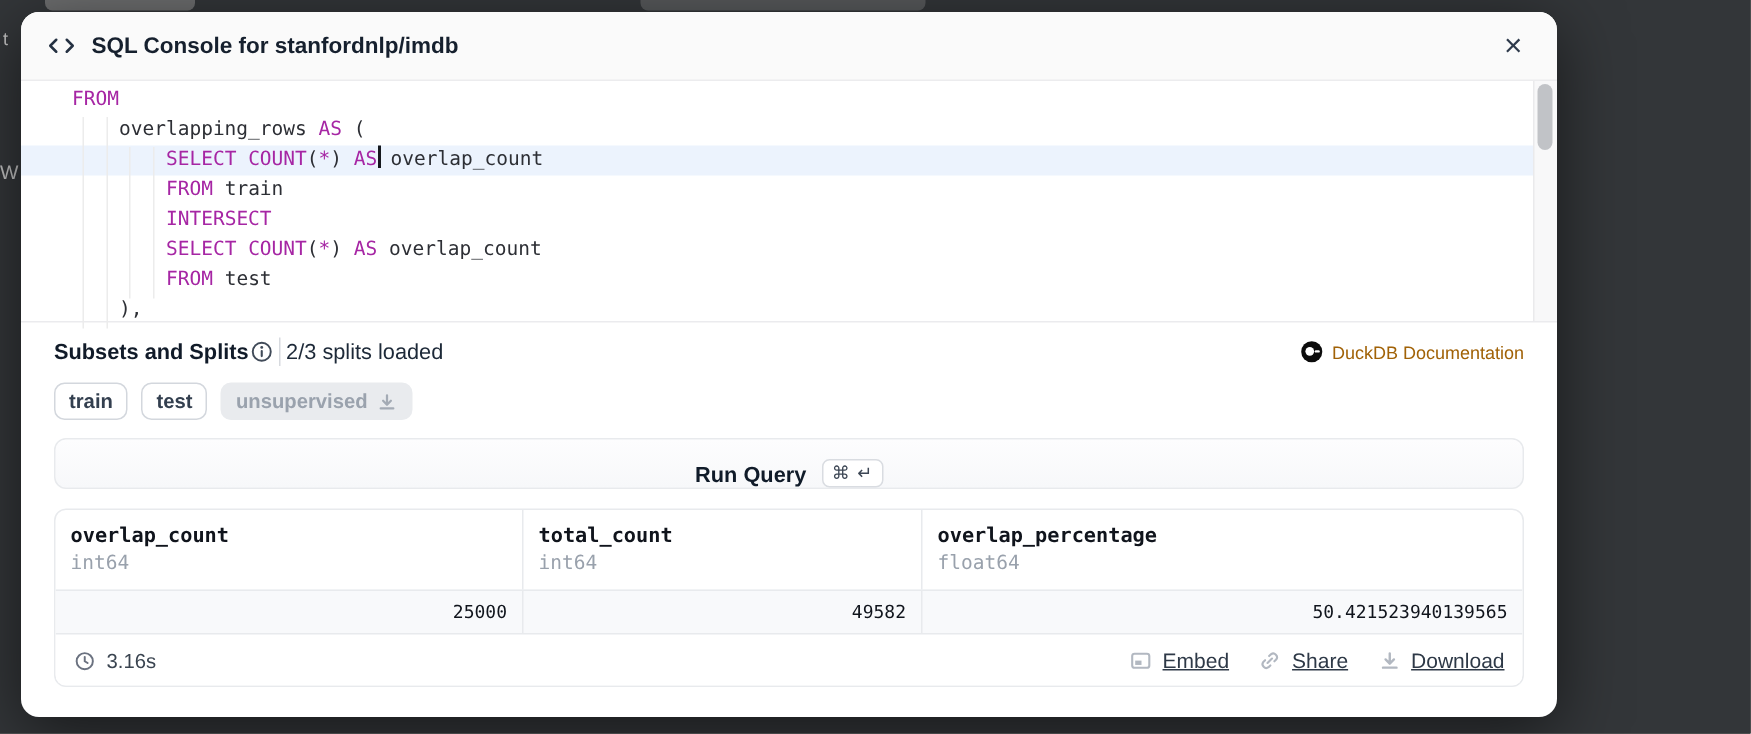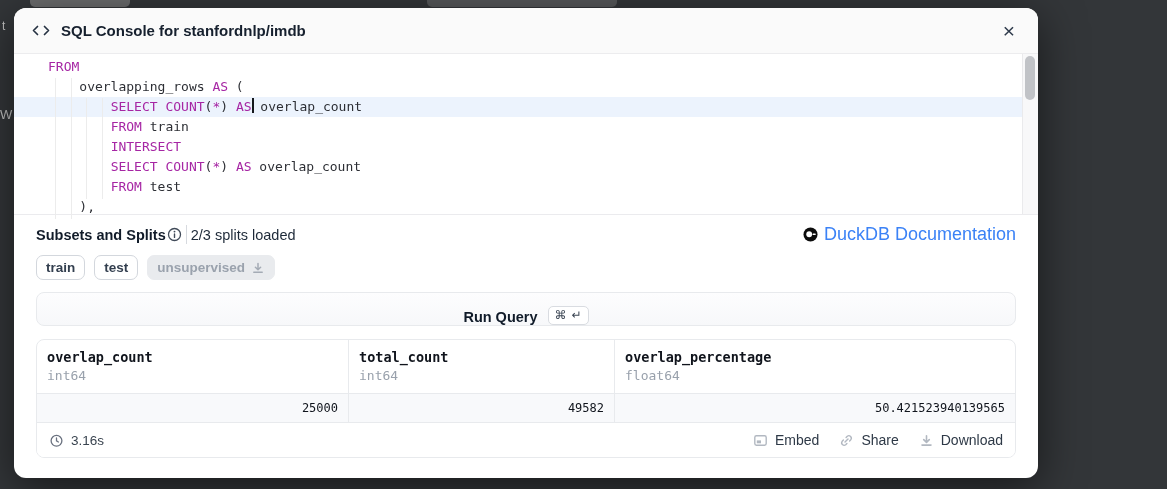--- a/index.html
+++ b/index.html
@@ -55,21 +55,21 @@
 
   
   .splits-section { padding:9px 22px 0; }
   .splits-row { display:flex; align-items:center; gap:1px; height:21px; }
   .splits-heading { font-size:14.5px; font-weight:700; color:#111b29; }
   .icon { display:inline-flex; align-items:center; }
   .info-icon { color:#414b59; }
   .vdivider { width:1px; height:19px; background:#d7dadf; margin:0 3px; }
   .splits-status { font-size:14.5px; color:#1d2938; }
   .docs-link { margin-left:auto; display:inline-flex; align-items:center; gap:6px;
-    font-size:18px; color:#3b82f6; text-decoration:none; cursor:pointer; }
+    font-size:12px; color:#a16207; text-decoration:none; cursor:pointer; }
   .tags-row { display:flex; gap:9px; margin-top:10px; }
   .split-tag { display:inline-flex; align-items:center; gap:6px; height:25px;
     border-radius:7px; padding:0 9px; font-family:inherit; font-size:13.5px; font-weight:700; cursor:pointer; }
   .split-tag.loaded { background:#fff; border:1.5px solid #d3d7dd; color:#333f4f; }
   .split-tag.unloaded { background:#e9ebee; border:1.5px solid #e9ebee; color:#9aa2ad; }
   .split-tag .tag-dl { color:#a4abb5; }
 
   
   .run-btn { margin:12px 22px 0; height:34px; width:calc(100% - 44px); cursor:pointer;
     border:1px solid #e8eaed; border-radius:8px; background:linear-gradient(#fdfdfe,#f7f8fa);
@@ -89,21 +89,21 @@
   .col-type { font-size:13px; color:#99a1ac; line-height:17px; }
   .res-row { background:#f8f9fb; border-top:1px solid #e8eaed; }
   .res-cell { padding:7px 10px; text-align:right; border-left:1px solid #e8eaed;
     font-family:"DejaVu Sans Mono", monospace; font-size:12px; color:#10141c; }
   .res-footer { display:flex; align-items:center; height:35px; border-top:1px solid #e8eaed;
     padding:0 12px; background:#fff; }
   .elapsed { display:inline-flex; align-items:center; gap:7px; font-size:13.5px; color:#3a4450; }
   .elapsed .icon { color:#6b7280; }
   .footer-actions { margin-left:auto; display:flex; gap:20px; }
   .action-btn { display:inline-flex; align-items:center; gap:7px; background:none; border:none;
-    cursor:pointer; font-family:inherit; font-size:14px; color:#2e3947; }
+    cursor:pointer; font-family:inherit; font-size:14px; color:#2e3947;text-decoration:underline; }
   .action-btn .icon { color:#b2b8c1; }
   svg { display:block; }
 </style>
 </head>
 <body>
 
 <div class="stage">
 
   <div class="bg-pill p1"></div>
   <div class="bg-pill p2"></div>

